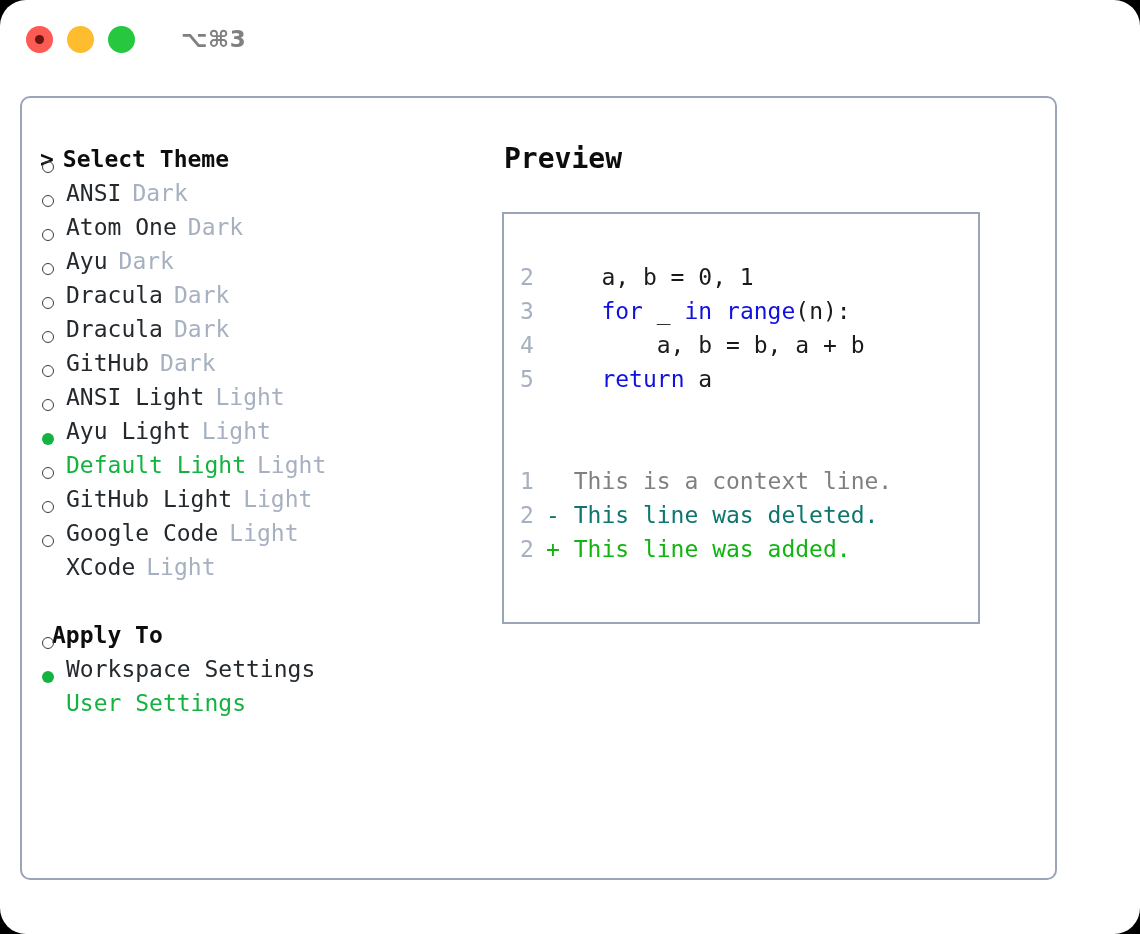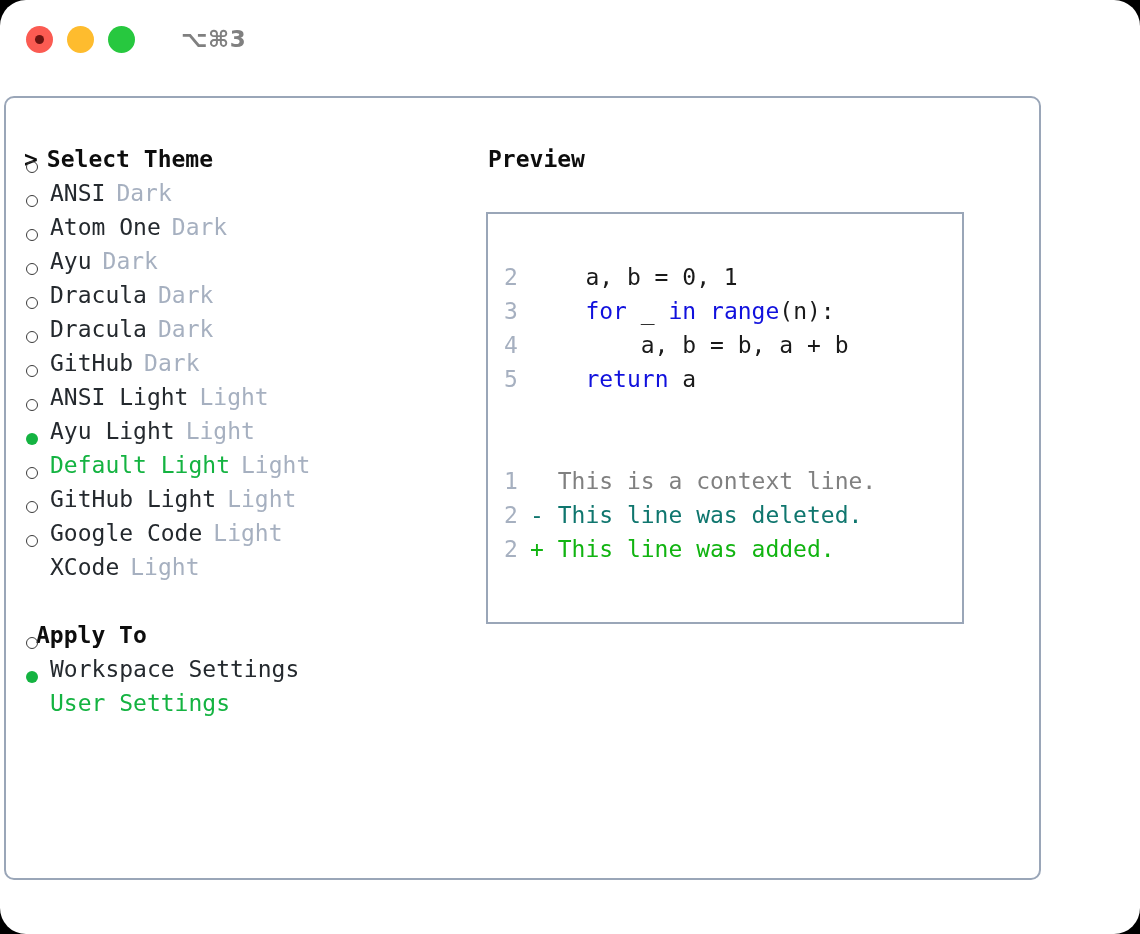--- a/index.html
+++ b/index.html
@@ -63,21 +63,21 @@
     color: #808080;
     font-size: 23px;
     font-weight: 700;
     letter-spacing: 0.5px;
     font-family: "DejaVu Sans", sans-serif;
   }
 
   
   .panel {
     position: absolute;
-    left: 4px;
+    left: 20px;
     top: 96px;
     width: 1037px;
     height: 784px;
     border: 2px solid #9aa6b8;
     border-radius: 10px;
     box-sizing: border-box;
     background: #ffffff;
   }
 
   .cols {
@@ -139,21 +139,21 @@
   .hint {
     margin-top: 34px;
     font-size: 23px;
     line-height: 34px;
     color: #a6b0c0;
     width: 420px;
   }
 
   
   .preview-title {
-    font-size: 23px;
+    font-size: 28px;
     font-weight: 700;
     color: #0d0d0d;
     line-height: 34px;
     margin-left: 2px;
   }
   .code-box {
     margin-top: 36px;
     width: 478px;
     height: 412px;
     border: 2px solid #9aa6b8;

